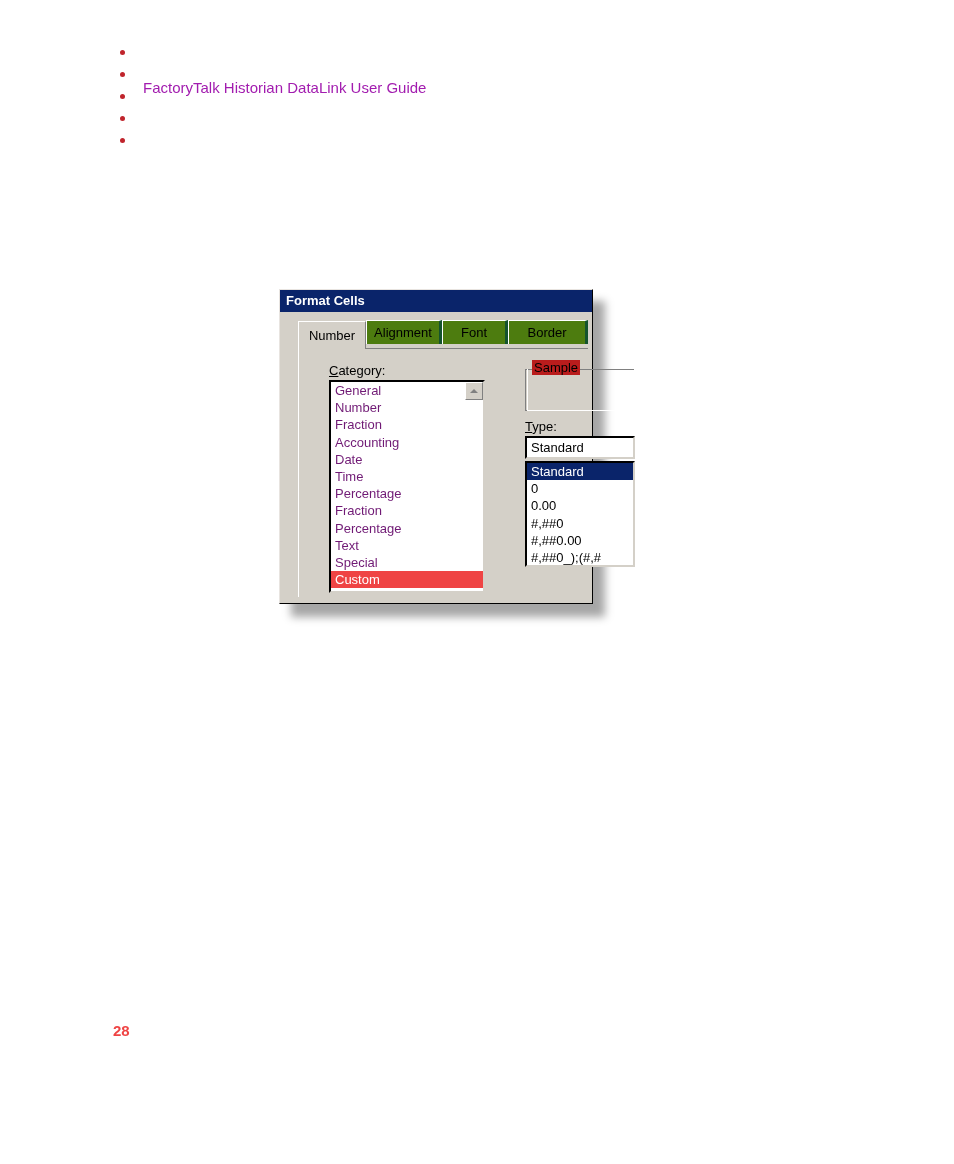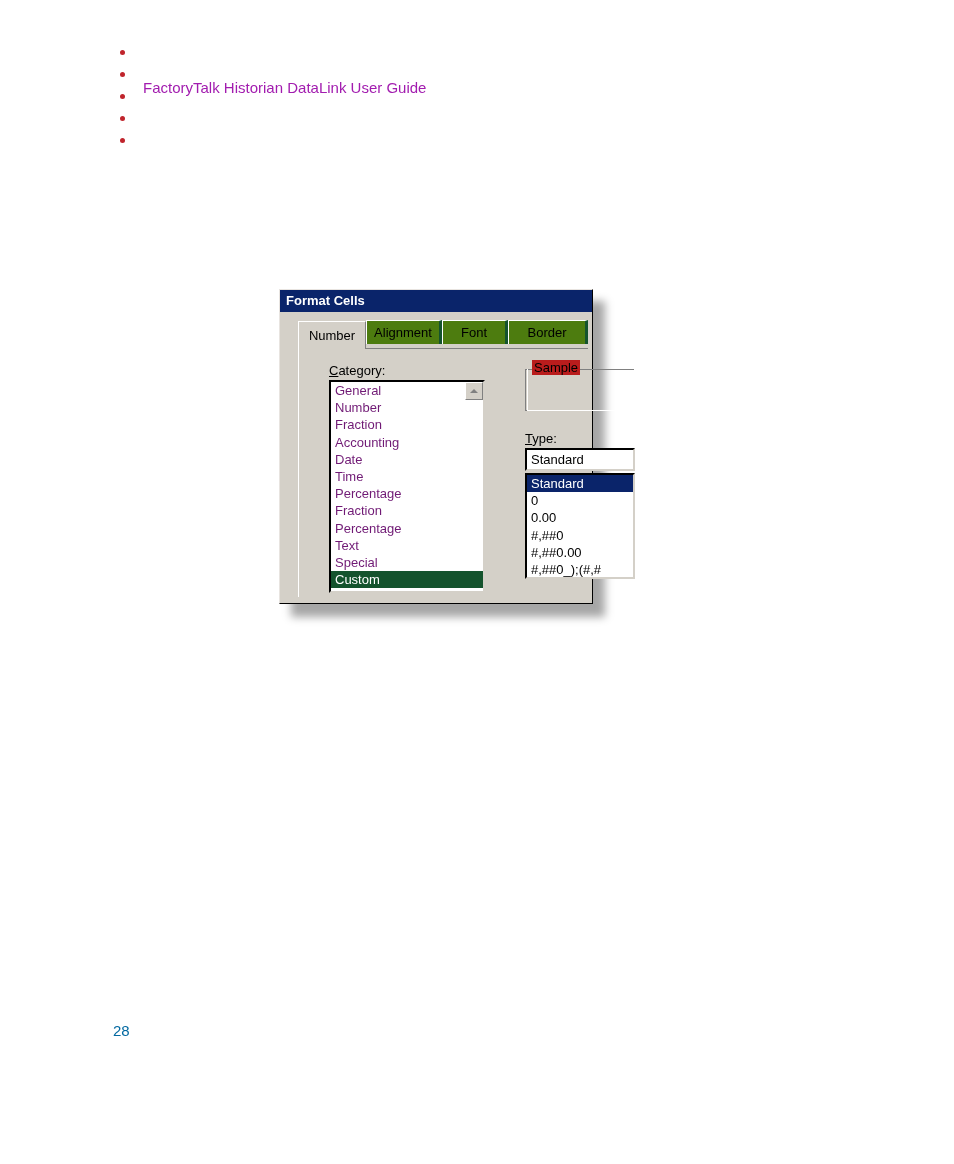--- a/index.html
+++ b/index.html
@@ -33,22 +33,23 @@
     top: 79px;
     font-size: 15px;
     color: #a21caf;
     font-family: "Trebuchet MS", sans-serif;
   }
   .page-number {
     position: absolute;
     left: 113px;
     top: 1022px;
     font-size: 15px;
-    color: #0369a1;
+    color: #ef4444;
     font-family: "Trebuchet MS", sans-serif;
+    font-weight: bold;
   }
 
   
   .dialog-wrap {
     position: absolute;
     left: 279px;
     top: 289px;
     width: 326px;
     border-radius: 18px;
   }
@@ -149,21 +150,21 @@
     overflow: hidden;
     position: relative;
   }
   .list-item {
     padding: 0 4px;
     line-height: 17.2px;
     color: #701a75;
     white-space: nowrap;
   }
   .list-item.selected {
-    background: #14532d;
+    background: #ef4444;
     color: #fff;
   }
   .scroll-up {
     position: absolute;
     top: 0; right: 0;
     width: 18px; height: 18px;
     background: #d4d0c8;
     border: 1px solid #808080;
     border-top-color: #fff;
     border-left-color: #fff;
@@ -293,21 +294,21 @@
                 <div class="list-item">Text</div>
                 <div class="list-item">Special</div>
                 <div class="list-item selected">Custom</div>
               </div>
           </div>
           <div class="col right-col">
             <div class="sample-group">
               <div class="sample-inner"></div>
               <div class="sample-legend">Sample</div>
             </div>
-            <div class="label" style="margin-top:20px">
+            <div class="label" style="margin-top:8px">
               <span class="u">T</span><span>ype:</span>
             </div>
             <div class="type-input">Standard</div>
             <div class="type-list" id="type-list">
                 <div class="tl-item selected dotted">Standard</div>
                 <div class="tl-item">0</div>
                 <div class="tl-item">0.00</div>
                 <div class="tl-item">#,##0</div>
                 <div class="tl-item">#,##0.00</div>
                 <div class="tl-item">#,##0_);(#,#</div>

